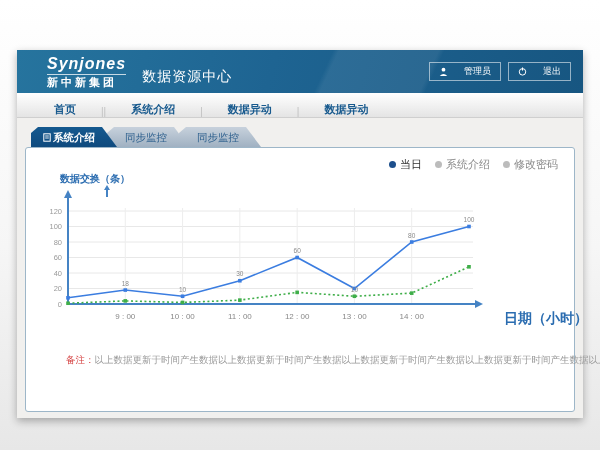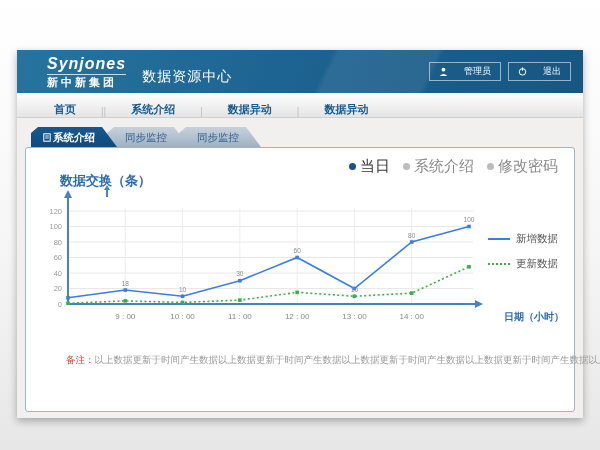--- a/index.html
+++ b/index.html
@@ -36,30 +36,30 @@
   .tab{height:20px;line-height:20px;font-size:10.5px;cursor:pointer;
     clip-path:polygon(0 100%,0 6px,7px 0,calc(100% - 15px) 0,100% 100%);
     padding:0 22px 0 12px;display:flex;align-items:center;gap:2px;}
   .tab.active{background:linear-gradient(#15598f,#0f4a7e);color:#fff;font-weight:bold;z-index:2;}
   .tab.inactive{background:linear-gradient(#c7d1dc,#a0b1c2);color:#2b5e8c;margin-left:-10px;
     padding:0 22px 0 18px;z-index:1;justify-content:center;}
   
   .panel{position:relative;background:#fff;border:1px solid #9db6c8;border-radius:3px;
     height:263px;}
   .filters{position:absolute;top:9px;right:16px;display:flex;gap:13px;align-items:center;}
-  .filter{display:flex;align-items:center;gap:4px;font-size:15px;color:#8a8a8a;cursor:pointer;}
+  .filter{display:flex;align-items:center;gap:4px;font-size:11px;color:#8a8a8a;cursor:pointer;}
   .filter .dot{width:7px;height:7px;border-radius:50%;background:#bcbcbc;}
   .filter.selected{color:#333;}
   .filter.selected .dot{background:#1d4f8c;}
-  .y-axis-title{position:absolute;left:34px;top:24px;font-size:13px;font-weight:bold;color:#2a6cb0;}
+  .y-axis-title{position:absolute;left:34px;top:24px;font-size:10px;font-weight:bold;color:#2a6cb0;}
   .up-arrow{position:absolute;left:80px;top:41px;width:2px;height:8px;background:#4583c4;}
   .up-arrow::before{content:"";position:absolute;left:-2.5px;top:-4px;
     border-left:3.5px solid transparent;border-right:3.5px solid transparent;border-bottom:5px solid #4583c4;}
   .chart-svg{position:absolute;left:14px;top:40px;}
-  .x-axis-title{position:absolute;left:478px;top:162px;font-size:10px;font-weight:bold;color:#2a6cb0;white-space:nowrap;}
+  .x-axis-title{position:absolute;left:478px;top:162px;font-size:14px;font-weight:bold;color:#2a6cb0;white-space:nowrap;}
   .series-legend{position:absolute;left:462px;top:84px;display:flex;flex-direction:column;gap:11px;}
   .legend-row{display:flex;align-items:center;gap:6px;font-size:10.5px;color:#555;cursor:pointer;}
   .legend-sample{width:22px;border-top-width:2px;height:0;}
   .note{position:absolute;left:40px;top:206px;font-size:9.5px;color:#9a9a9a;white-space:nowrap;}
   .note b{color:#d43f3f;font-weight:normal;text-align:right;}
 </style>
 </head>
 <body>
 
 <div class="app">
@@ -187,29 +187,19 @@
           <rect x="198.05714285714285" y="110.325" width="3.6" height="3.6" fill="#3fae49"></rect>
           <rect x="255.3428571428571" y="102.575" width="3.6" height="3.6" fill="#3fae49"></rect>
           <rect x="312.62857142857143" y="106.45" width="3.6" height="3.6" fill="#3fae49"></rect>
           <rect x="369.9142857142857" y="103.35000000000001" width="3.6" height="3.6" fill="#3fae49"></rect>
           <rect x="427.2" y="77" width="3.6" height="3.6" fill="#3fae49"></rect>
           <text x="314.42857142857144" y="103.75" text-anchor="middle" fill="#8a8a8a" font-size="6.5">10</text>
         </svg>
 
       <div class="x-axis-title">日期（小时）</div>
 
-      <div class="series-legend">
-          <div class="legend-row">
-            <span class="legend-sample" style="border-top-style: solid; border-top-color: rgb(59, 125, 224);"></span>
-            <span>新增数据</span>
-          </div>
-          <div class="legend-row">
-            <span class="legend-sample" style="border-top-style: dotted; border-top-color: rgb(63, 174, 73);"></span>
-            <span>更新数据</span>
-          </div>
-        </div>
 
       <div class="note">
         <b>备注</b><b>：</b><span>以上数据更新于时间产生数据以上数据更新于时间产生数据以上数据更新于时间产生数据以上数据更新于时间产生数据以上数据更新于</span>
       </div>
     </div>
   </div>
 </div>
 
 </body></html>

